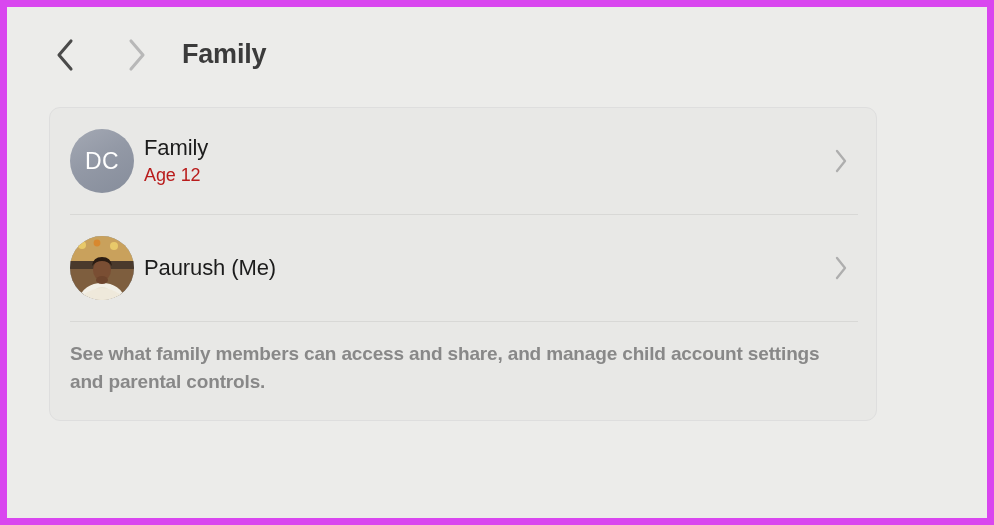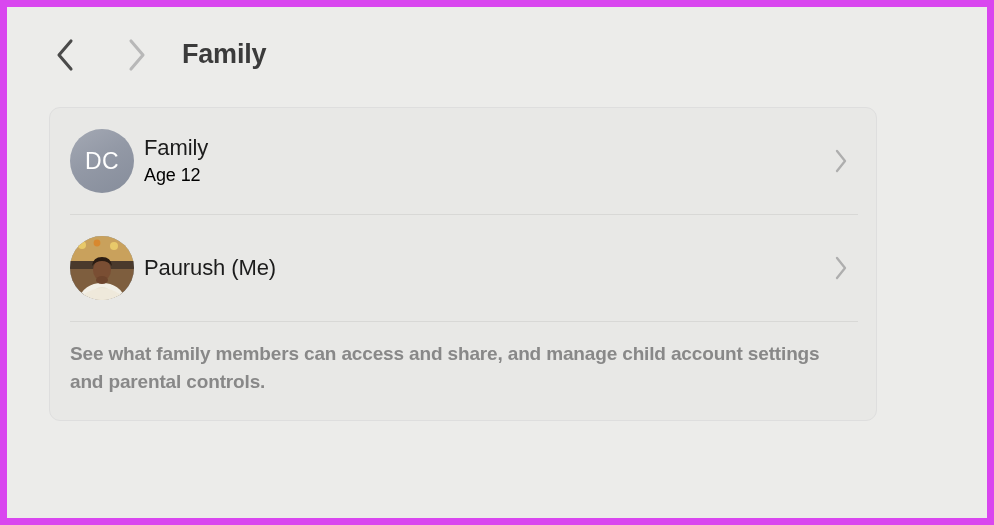--- a/index.html
+++ b/index.html
@@ -112,21 +112,21 @@
     min-width: 0;
   }
   .member-name {
     font-size: 22px;
     color: #1c1c1c;
     line-height: 1.22;
     letter-spacing: -0.1px;
   }
   .member-sub {
     font-size: 18px;
-    color: #000000;
+    color: #b91c1c;
     line-height: 1.3;
     margin-top: 2px;
     letter-spacing: -0.1px;
   }
 
   .row-chevron {
     flex: 0 0 auto;
     display: flex;
     align-items: center;
     justify-content: center;

